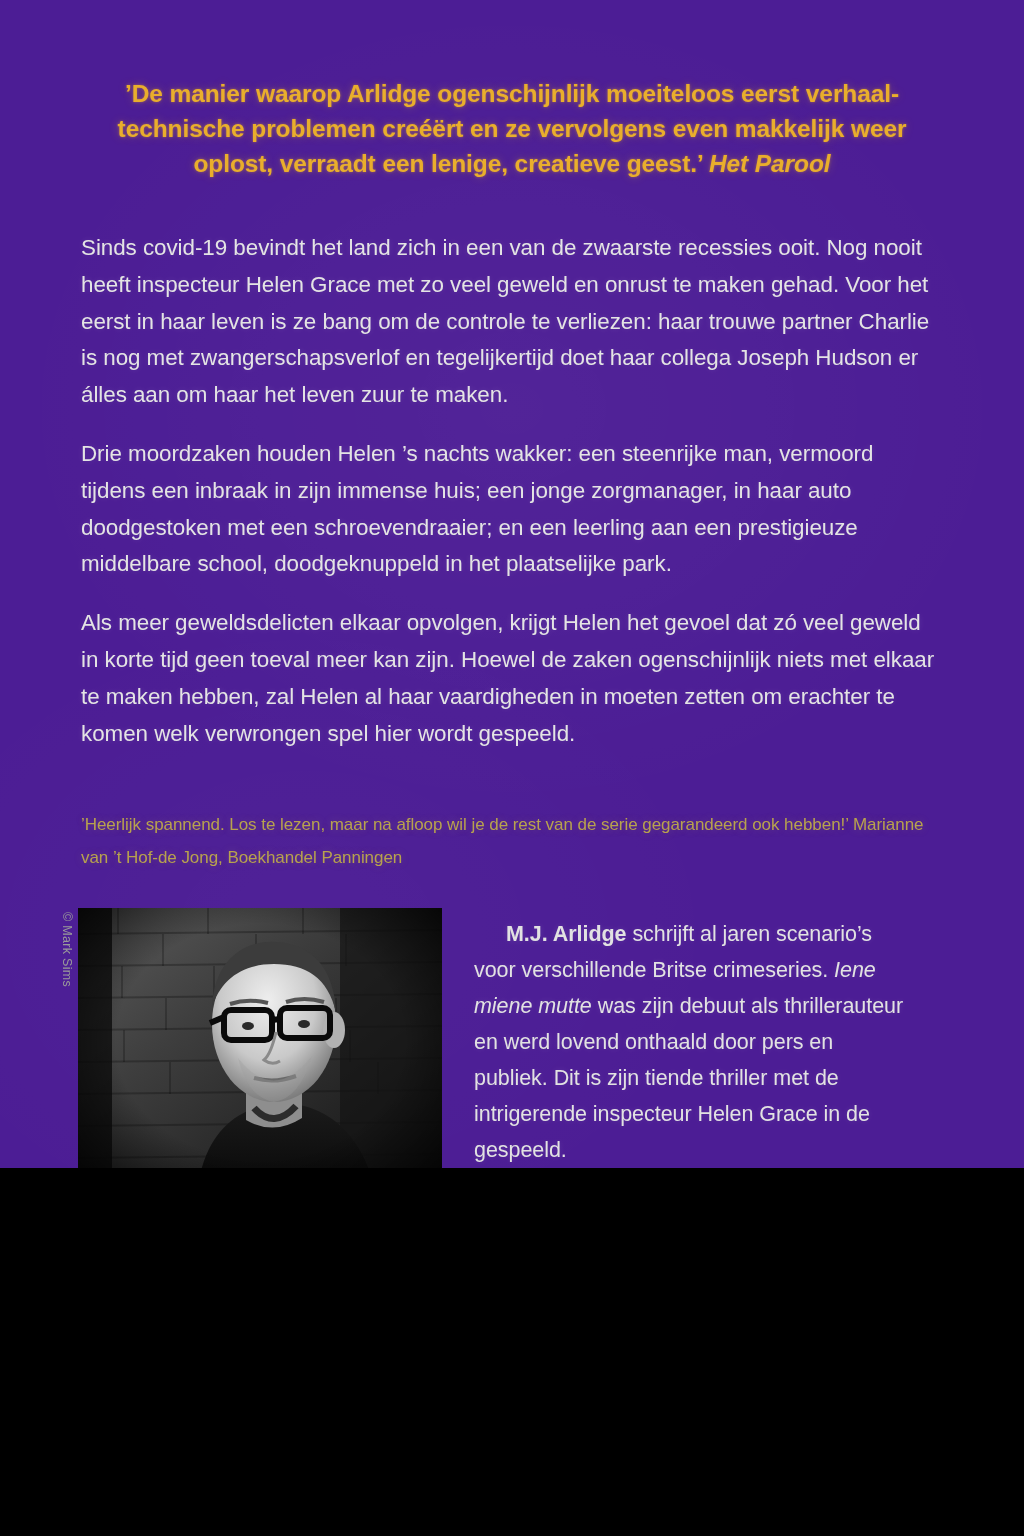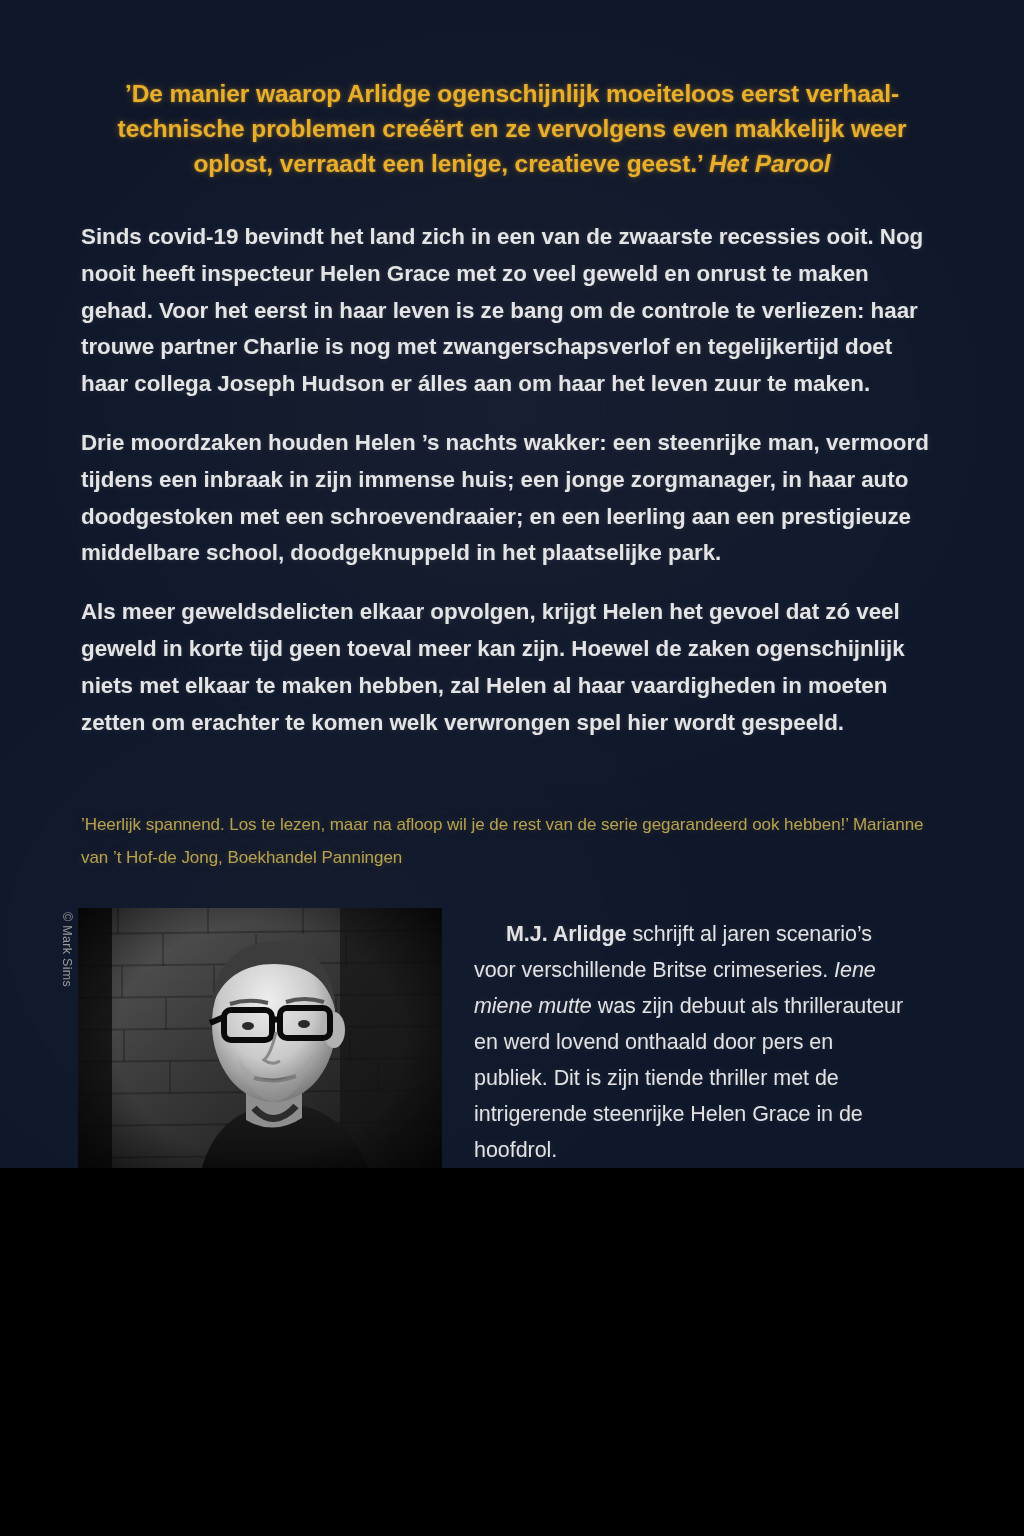--- a/index.html
+++ b/index.html
@@ -4,21 +4,21 @@
 <style>
   html, body {
     margin: 0;
     padding: 0;
     background: #000;
   }
   .cover {
     position: relative;
     width: 1024px;
     height: 1168px;
-    background: #0f172a;
+    background: #4c1d95;
     overflow: hidden;
     font-family: "Liberation Sans", sans-serif;
   }
 
   
   .grain {
     position: absolute;
     inset: 0;
     pointer-events: none;
     background:
@@ -43,26 +43,26 @@
   }
   .press-quote .src {
     font-style: italic;
     font-weight: 700;
   }
 
   
   .blurb {
     position: absolute;
     left: 81px;
-    top: 219px;
+    top: 230px;
     width: 856px;
     color: #e4e4e4;
     font-size: 22.4px;
     line-height: 36.8px;
-    font-weight: 700;
+    font-weight: 400;
     letter-spacing: -0.05px;
     text-shadow: 0 0 6px rgba(255,255,255,0.12);
   }
   .blurb p {
     margin: 0 0 22px 0;
   }
   .blurb p:last-child { margin-bottom: 8px; }
 
   
   .seller-quote {
@@ -285,21 +285,21 @@
 
       <path d="M160 150 Q196 196 234 148 Q222 190 196 194 Q170 190 160 150 Z" fill="#9e9e9e" opacity="0.35"></path>
 
       <path d="M176 200 Q196 222 218 198" stroke="#2c2c2c" stroke-width="7" fill="none"></path>
 
       <rect width="364" height="296" fill="url(#vign)"></rect>
     </svg>
   </div>
 
   <div class="author-bio">
-    <span class="name">M.J. Arlidge</span><span> schrijft al jaren scenario’s voor verschillende Britse crimeseries. </span><span class="title">Iene miene mutte</span><span> was zijn debuut als thrillerauteur en werd lovend onthaald door pers en publiek. Dit is zijn tiende thriller met de intrigerende steenrijke Helen Grace in de hoofdrol.</span>
+    <span class="name">M.J. Arlidge</span><span> schrijft al jaren scenario’s voor verschillende Britse crimeseries. </span><span class="title">Iene miene mutte</span><span> was zijn debuut als thrillerauteur en werd lovend onthaald door pers en publiek. Dit is zijn tiende thriller met de intrigerende inspecteur Helen Grace in de gespeeld.</span>
   </div>
 
   <div class="barcode-block">
 
     <div class="bc-band top">BOEKERIJ.NL</div>
 
     <div class="bc-isbn">ISBN 978-90-225-9120-8</div>
 
     <div class="bc-bars-wrap">
       <svg class="bc-bars" viewBox="0 0 206 128" preserveAspectRatio="none" xmlns="http://www.w3.org/2000/svg" aria-hidden="true">

